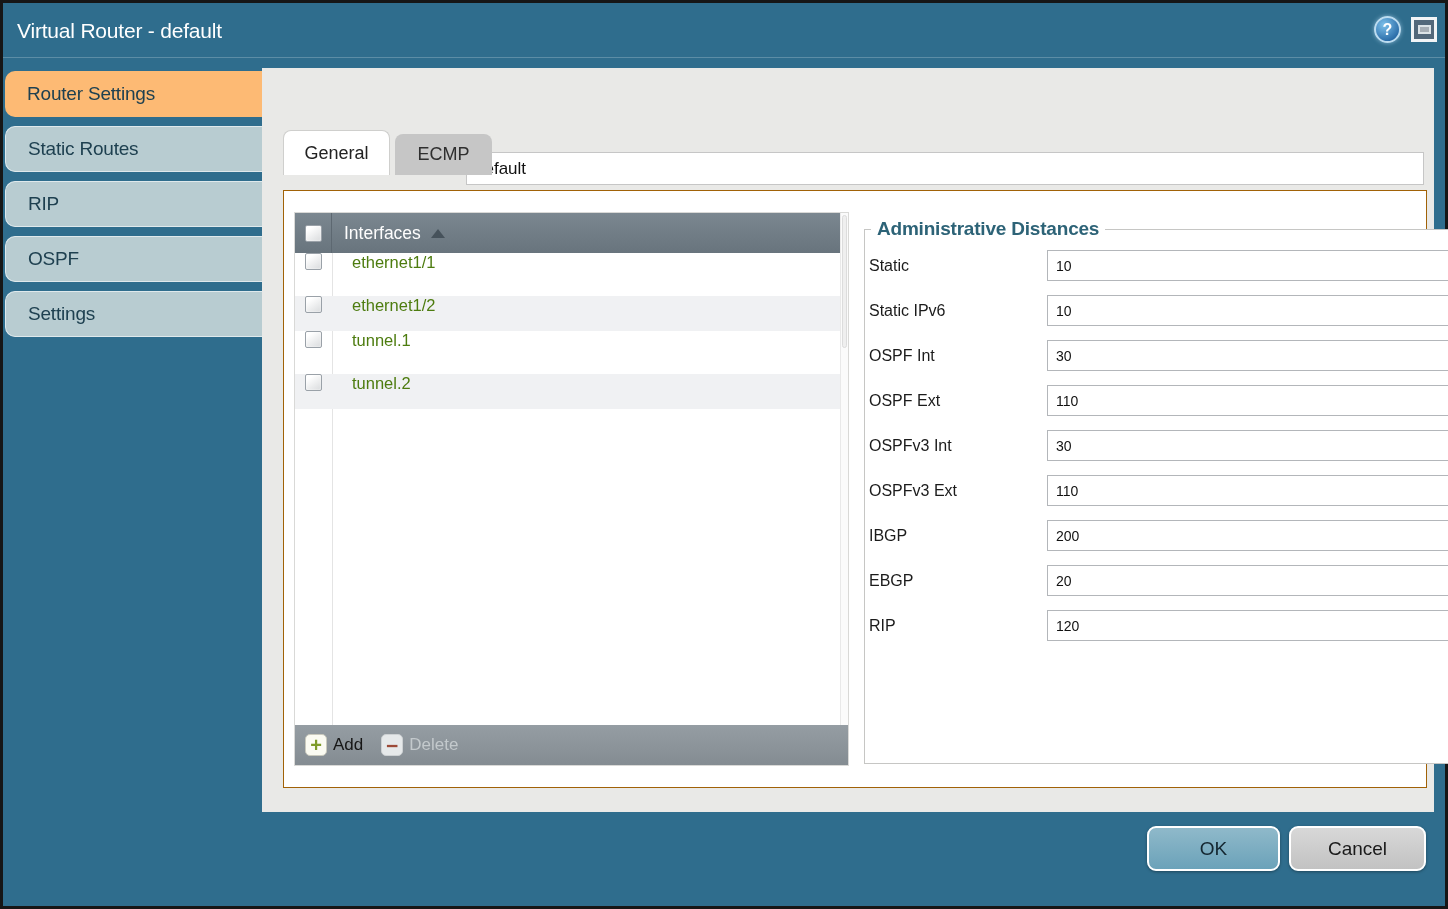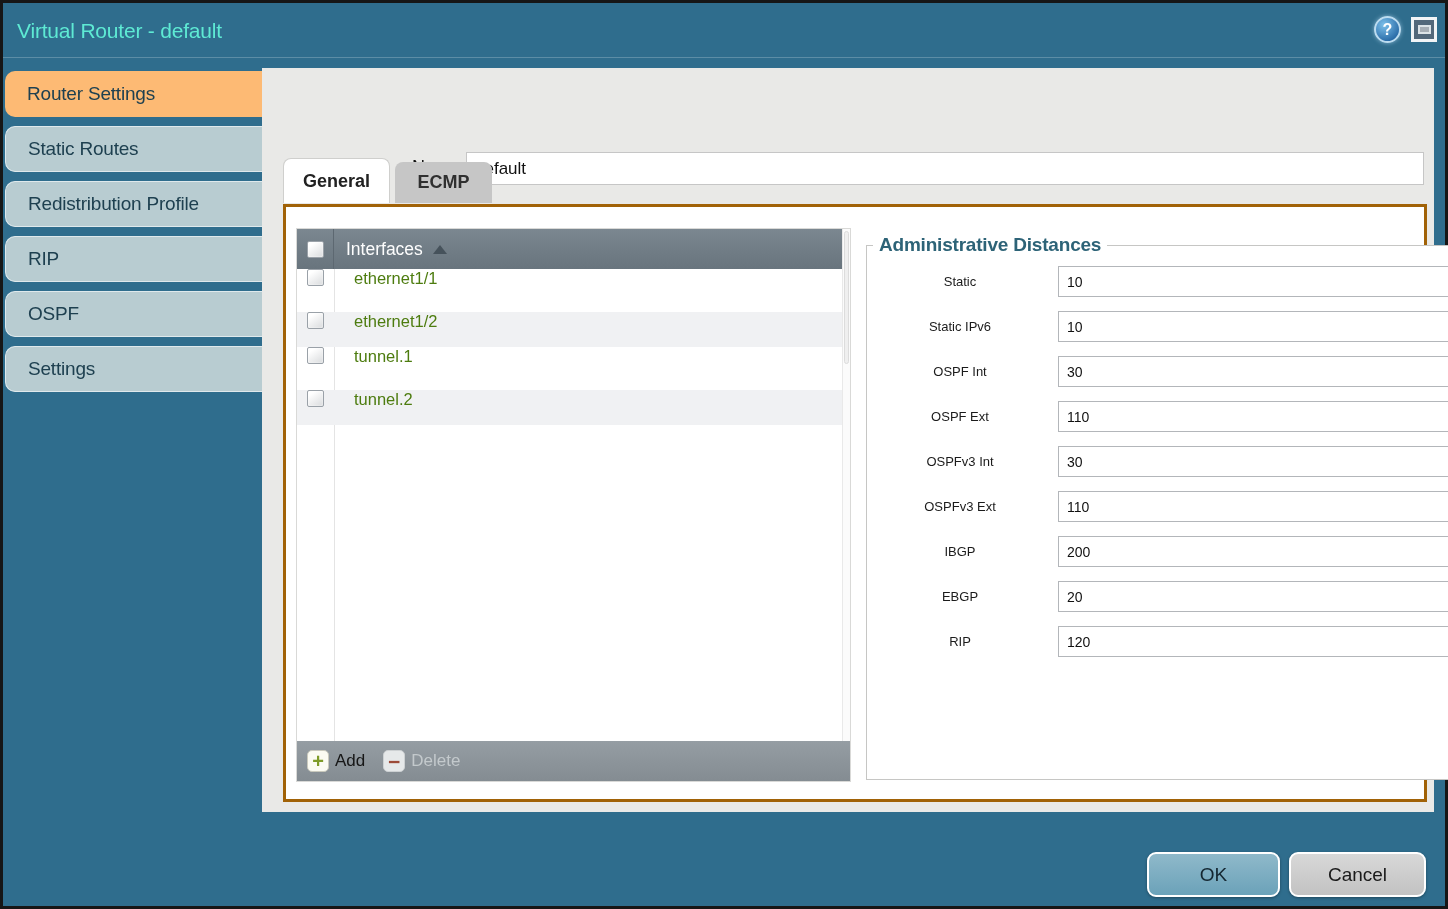--- a/index.html
+++ b/index.html
@@ -6,50 +6,50 @@
   *{box-sizing:border-box;font-family:"Liberation Sans",sans-serif;}
   .window{
     position:relative;width:1448px;height:909px;
     background:#2f6d8d;overflow:hidden;
     box-shadow:inset 0 0 0 3px #161616;
   }
   
   .titlebar{position:absolute;left:3px;top:3px;right:3px;height:55px;
     border-bottom:1px solid rgba(255,255,255,0.22);}
   .title{position:absolute;left:14px;top:0;height:55px;display:flex;align-items:center;
-    color:#5eead4;font-size:21px;letter-spacing:-0.2px;}
+    color:#ffffff;font-size:21px;letter-spacing:-0.2px;}
   .help-icon{position:absolute;right:44px;top:13px;width:27px;height:27px;border-radius:50%;
     background:radial-gradient(circle at 35% 30%,#7cc0ea,#2a6ca8 75%);
     border:2px solid #bcdcf0;color:#fff;font-weight:bold;font-size:16px;
     display:flex;align-items:center;justify-content:center;cursor:pointer;
     box-shadow:0 0 4px rgba(190,225,250,.6);}
   .win-icon{position:absolute;right:8px;top:14px;width:26px;height:25px;
     border:3px solid #f1f4f6;background:#53687a;display:flex;align-items:center;justify-content:center;cursor:pointer;}
   .win-icon .inner{width:13px;height:9px;background:#a7aeb5;border:2px solid #dde3e7;}
   
   .sidebar{position:absolute;left:5px;top:71px;width:257px;display:flex;flex-direction:column;}
   .side-tab{height:46px;margin-bottom:9px;border-radius:10px 0 0 10px;
     display:flex;align-items:center;padding-left:22px;font-size:19px;color:#1e4050;
     background:#b8ccd1;border:1px solid #dfe9ec;border-right:none;cursor:pointer;letter-spacing:-0.2px;}
   .side-tab.active{background:#fdba74;border:none;color:#1e4050;}
   
   .panel{position:absolute;left:262px;top:68px;width:1172px;height:744px;background:#e9e9e7;}
   .name-label{position:absolute;left:0;top:89px;width:198px;text-align:right;font-size:18px;color:#111;}
   .name-input{position:absolute;left:204px;top:84px;width:958px;height:33px;background:#fff;
     border:1px solid #c6c6c6;font-size:17px;padding:0 8px;color:#111;}
   
-  .tabstrip{position:absolute;left:21px;top:90px;height:45px;display:flex;font-weight:bold;}
+  .tabstrip{position:absolute;left:21px;top:62px;height:45px;display:flex;}
   .tab{border-radius:8px 8px 0 0;display:flex;align-items:center;justify-content:center;
     font-size:18px;cursor:pointer;}
   .tab.active{width:107px;height:45px;background:#ffffff;color:#222;z-index:3;
     border:1px solid #cfcfcd;border-bottom:none;}
   .tab.inactive{width:97px;height:41px;margin-top:4px;margin-left:5px;background:#c6c6c6;color:#2f2f2f;}
   
-  .tabbox{position:absolute;left:21px;top:136px;width:1144px;height:598px;background:#fff;
-    border:3px solid #a16207;z-index:2;}
+  .tabbox{position:absolute;left:21px;top:122px;width:1144px;height:598px;background:#fff;
+    border:1px solid #a16207;z-index:2;}
   
   .ifc-table{position:absolute;left:10px;top:21px;width:555px;height:554px;border:1px solid #d9d9d7;}
   .ifc-header{position:absolute;left:0;right:0;top:0;height:40px;display:flex;align-items:center;
     background:linear-gradient(180deg,#7b8790,#68747d);color:#fdfdfd;font-size:17.5px;}
   .hdr-cb-cell{width:37px;height:40px;display:flex;align-items:center;justify-content:center;
     border-right:1px solid #5d6871;}
   .cb{width:17px;height:17px;border:1px solid #9aa1a8;border-radius:2px;cursor:pointer;
     background:linear-gradient(145deg,#ffffff 20%,#d9dbdd);box-shadow:inset 0 0 2px #ffffff;}
   .hdr-label{margin-left:12px;}
   .sort-up{width:0;height:0;border-left:7px solid transparent;border-right:7px solid transparent;
@@ -72,45 +72,44 @@
   .add-box{background:#fbfbf2;border:1px solid #c9c9bd;color:#7e9b28;font-size:20px;}
   .del-box{background:#e6e9ea;border:1px solid #cdd1d3;color:#9c4a38;font-size:21px;}
   .add-label{color:#161616;}
   .del-label{color:#c3c9cc;}
   
   .admin-fs{position:absolute;left:580px;top:27px;width:546px;height:546px;margin:0;
     border:1px solid #c6c6c4;background:#fff;padding:0;}
   .admin-fs legend{margin-left:6px;padding:0 6px;font-size:19px;font-weight:bold;color:#2d6377;letter-spacing:-0.2px;}
   .ad-rows{padding-top:10px;}
   .ad-row{display:flex;align-items:center;margin-bottom:14px;padding-left:4px;}
-  .ad-label{width:178px;text-align:center;margin-right:9px;font-size:13px;color:#1b1b1b;}
+  .ad-label{width:178px;text-align:left;font-size:16px;color:#1b1b1b;}
   .ad-input{width:407px;height:31px;border:1px solid #b3b6ba;font-size:14px;padding:0 8px;color:#111;background:#fff;}
   
-  .btn{position:absolute;top:852px;height:45px;border-radius:9px;border:2px solid #ffffff;
+  .btn{position:absolute;top:826px;height:45px;border-radius:9px;border:2px solid #ffffff;
     font-size:19px;cursor:pointer;box-shadow:0 1px 3px rgba(0,0,0,0.35);}
   .btn-ok{left:1147px;width:133px;background:linear-gradient(180deg,#8fb9ca,#6ba2b9);color:#142630;}
   .btn-cancel{left:1289px;width:137px;background:linear-gradient(180deg,#d8d8d8,#c2c2c2);color:#1a1a1a;}
 </style>
 </head>
 <body>
 
 <div class="window">
 
   <div class="titlebar">
     <span class="title">Virtual Router - default</span>
     <div class="help-icon">?</div>
     <div class="win-icon">
         <div class="inner"></div>
       </div>
   </div>
 
   <nav class="sidebar" id="sidebar">
       <div class="side-tab active">Router Settings</div>
       <div class="side-tab">Static Routes</div>
-      <div class="side-tab">Redistribution Profile</div>
       <div class="side-tab">RIP</div>
       <div class="side-tab">OSPF</div>
       <div class="side-tab">Settings</div>
     </nav>
 
   <div class="panel">
     <div class="name-label">Name</div>
     <input class="name-input" value="default" style="">
 
     <div class="tabstrip" id="tabstrip">

